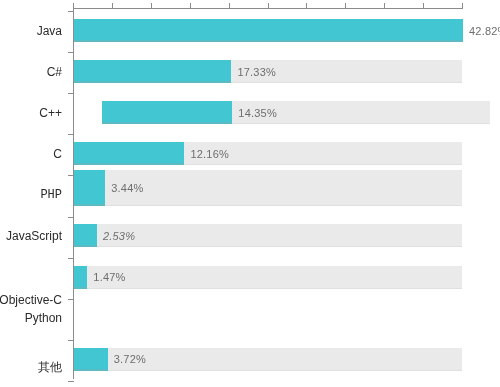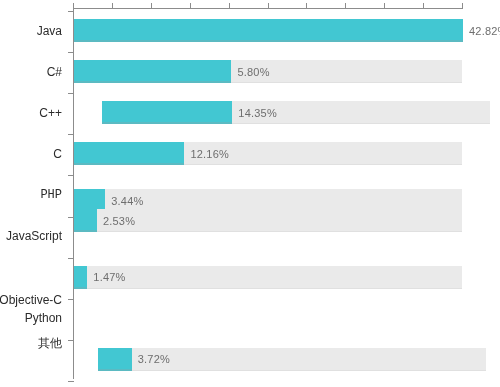--- a/index.html
+++ b/index.html
@@ -149,71 +149,71 @@
         <div class="track"></div>
         <div class="bar" style="width: 389px;"></div>
         <span class="bar-value" style="left: 395px;">42.82%</span>
       </div>
       <div class="cat-label-wrap" style="top: 19px; height: 23px;">
         <span class="cat-label">Java</span>
       </div>
       <div class="row" style="top: 60.1px; height: 23px; width: 388px;">
         <div class="track"></div>
         <div class="bar" style="width: 157.435px;"></div>
-        <span class="bar-value" style="left: 163.435px;">5.80%</span>
+        <span class="bar-value" style="left: 163.435px;">17.33%</span>
       </div>
       <div class="cat-label-wrap" style="top: 60.1px; height: 23px;">
         <span class="cat-label">C#</span>
       </div>
       <div class="row" style="top: 101.2px; height: 23px; width: 388px; margin-left: 28px;">
         <div class="track"></div>
         <div class="bar" style="width: 130.363px;"></div>
         <span class="bar-value" style="left: 136.363px;">14.35%</span>
       </div>
       <div class="cat-label-wrap" style="top: 101.2px; height: 23px;">
         <span class="cat-label">C++</span>
       </div>
       <div class="row" style="top: 142.3px; height: 23px; width: 388px;">
         <div class="track"></div>
         <div class="bar" style="width: 110.468px;"></div>
         <span class="bar-value" style="left: 116.468px;">12.16%</span>
       </div>
       <div class="cat-label-wrap" style="top: 142.3px; height: 23px;">
         <span class="cat-label">C</span>
       </div>
-      <div class="row" style="top: 189px; height: 23px; width: 388px;">
+      <div class="row" style="top: 170px; height: 36px; width: 388px;">
         <div class="track"></div>
         <div class="bar" style="width: 31.2508px;"></div>
         <span class="bar-value" style="left: 37.2508px;">3.44%</span>
       </div>
       <div class="cat-label-wrap" style="top: 183.4px; height: 23px; font-family: Liberation Mono, monospace;">
         <span class="cat-label">PHP</span>
       </div>
-      <div class="row" style="top: 209px; height: 23px; width: 388px;">
+      <div class="row" style="top: 224px; height: 23px; width: 388px; font-style: italic;">
         <div class="track"></div>
         <div class="bar" style="width: 22.9839px;"></div>
         <span class="bar-value" style="left: 28.9839px;">2.53%</span>
       </div>
       <div class="cat-label-wrap" style="top: 224.5px; height: 23px;">
         <span class="cat-label">JavaScript</span>
       </div>
       <div class="row" style="top: 265.6px; height: 23px; width: 388px;">
         <div class="track"></div>
         <div class="bar" style="width: 13.3543px;"></div>
         <span class="bar-value" style="left: 19.3543px;">1.47%</span>
       </div>
       <div class="cat-label-wrap" style="top: 265.6px; height: 23px; margin-top: 23px;">
         <span class="cat-label">Objective-C</span>
       </div>
       <div class="cat-label-wrap" style="top: 306.7px; height: 23px;">
         <span class="cat-label">Python</span>
       </div>
-      <div class="row" style="top: 347.8px; height: 23px; width: 388px; margin-left: 24px;">
+      <div class="row" style="top: 347.8px; height: 23px; width: 388px;">
         <div class="track"></div>
         <div class="bar" style="width: 33.7945px;"></div>
         <span class="bar-value" style="left: 39.7945px;">3.72%</span>
       </div>
-      <div class="cat-label-wrap" style="top: 331px; height: 23px;">
+      <div class="cat-label-wrap" style="top: 355px; height: 23px;">
         <span class="cat-label">其他</span>
       </div>
     </div>
 
 </div>
 
 </body></html>

